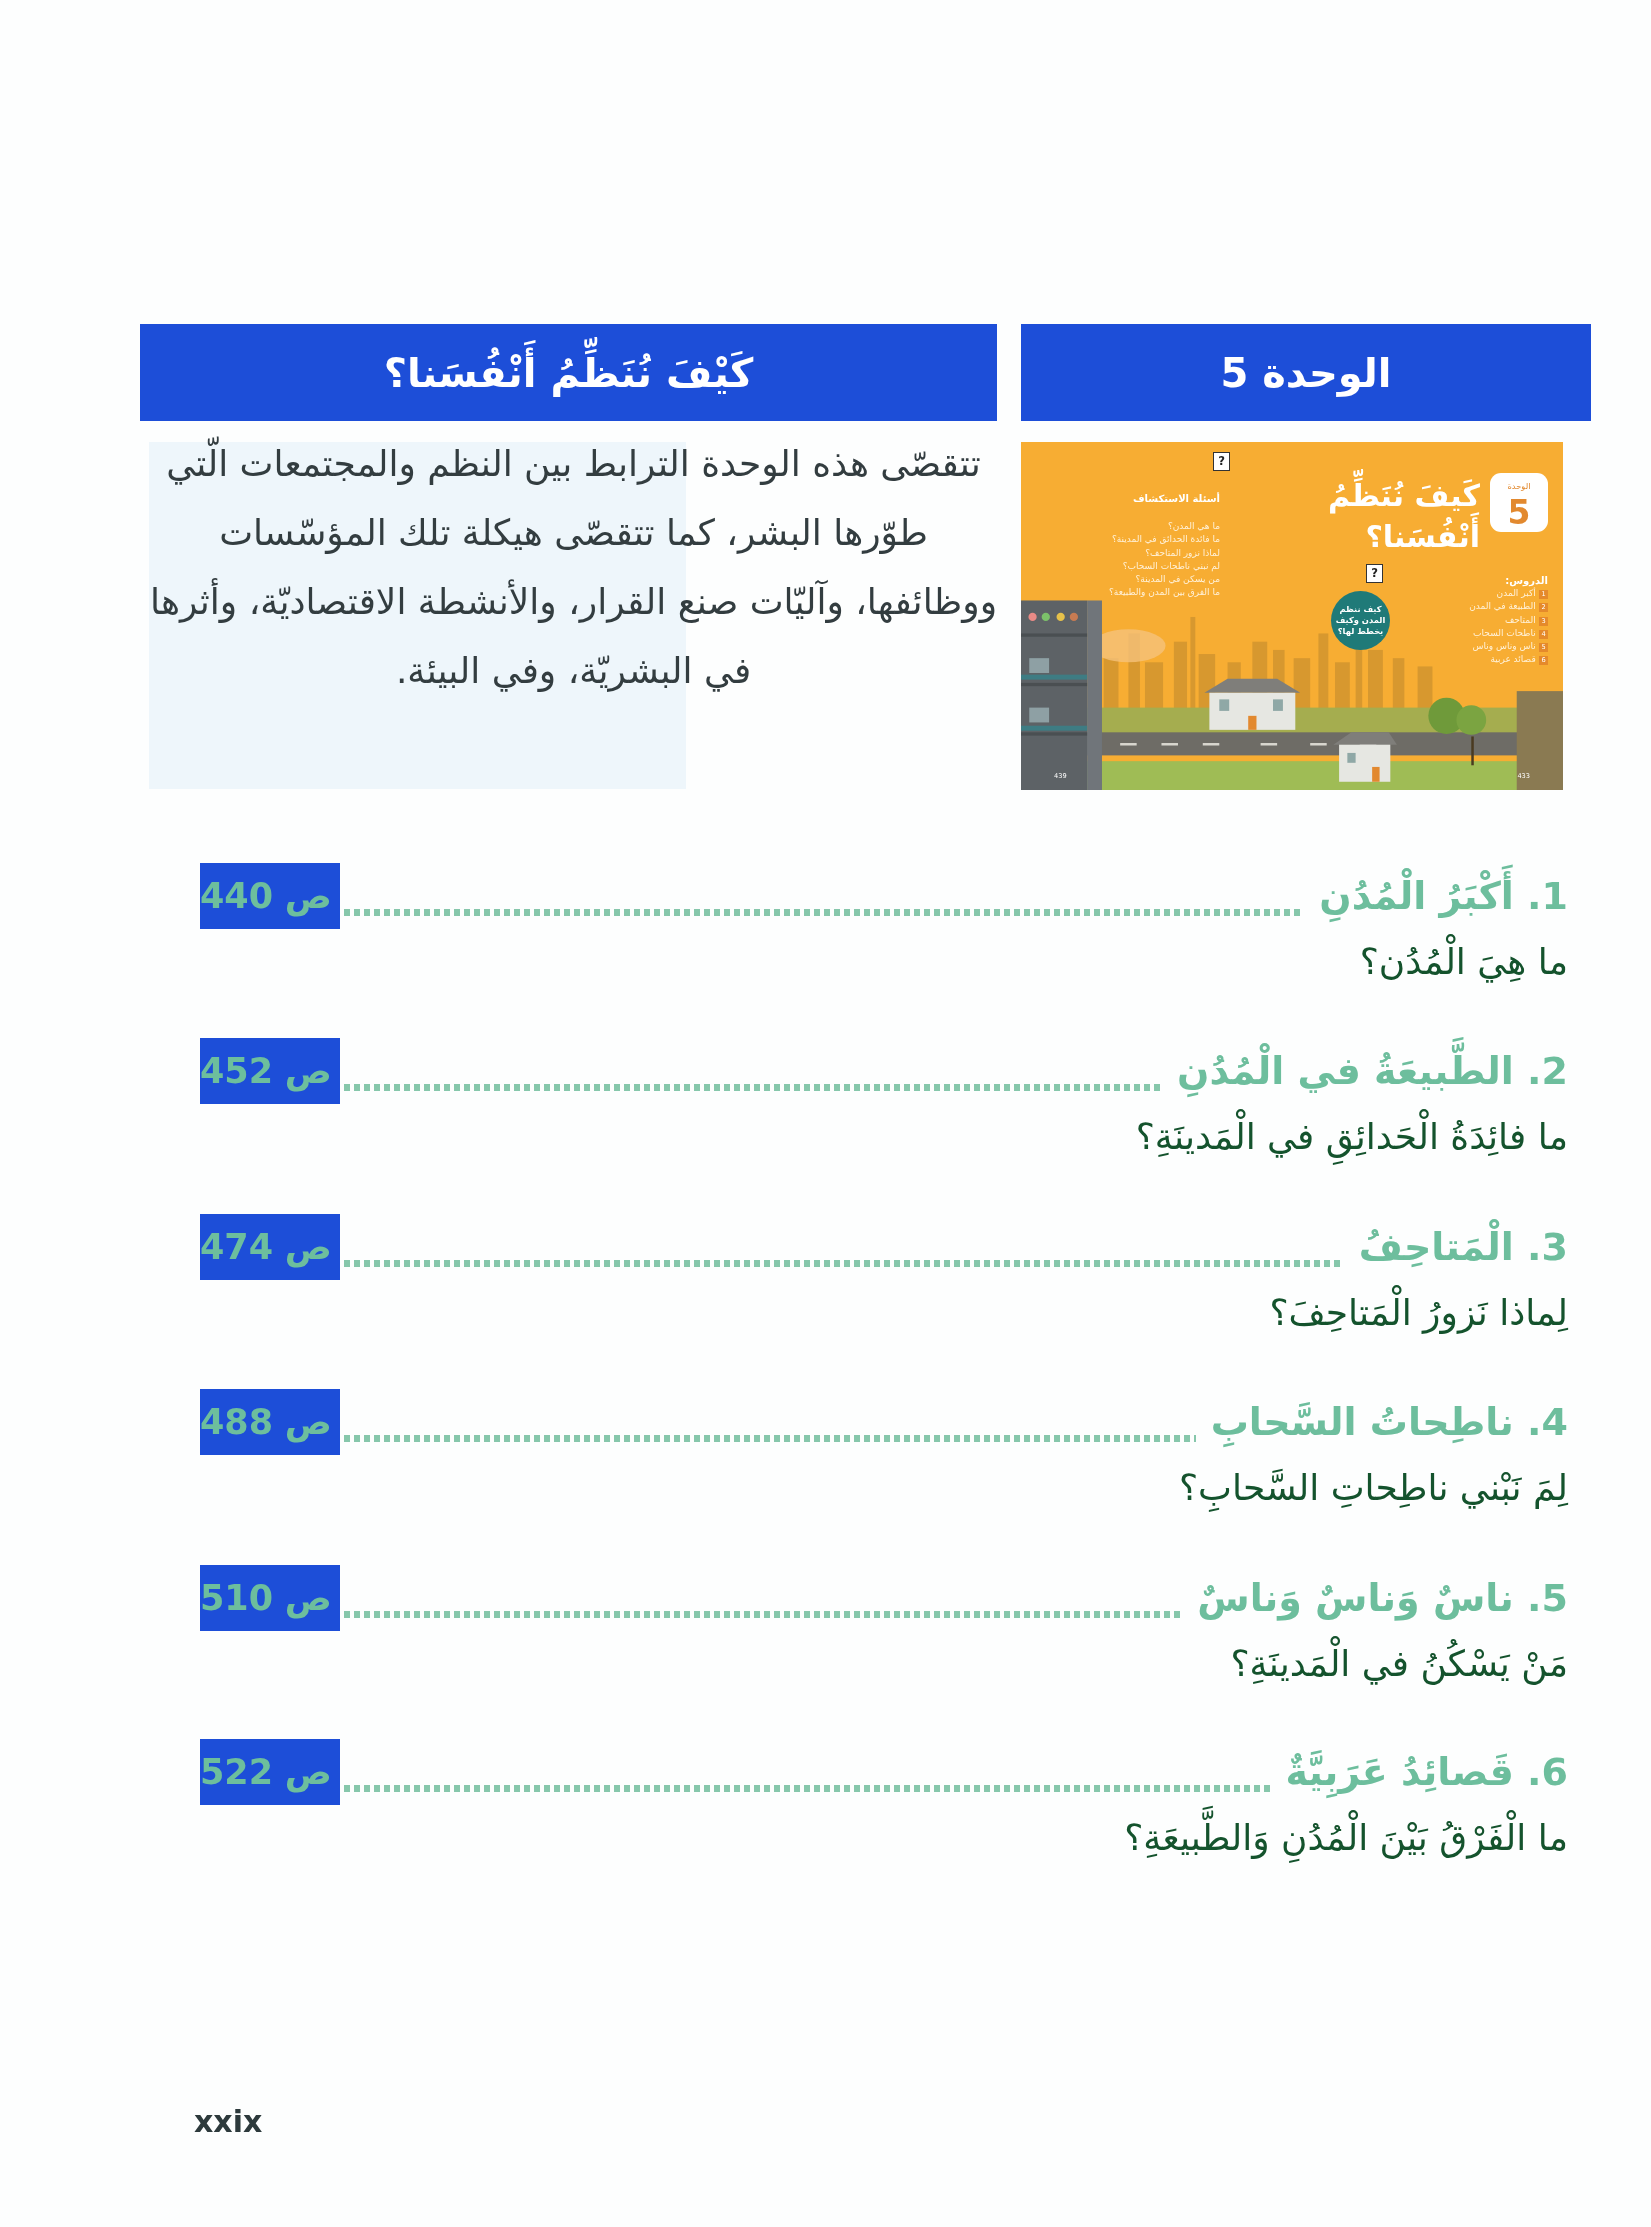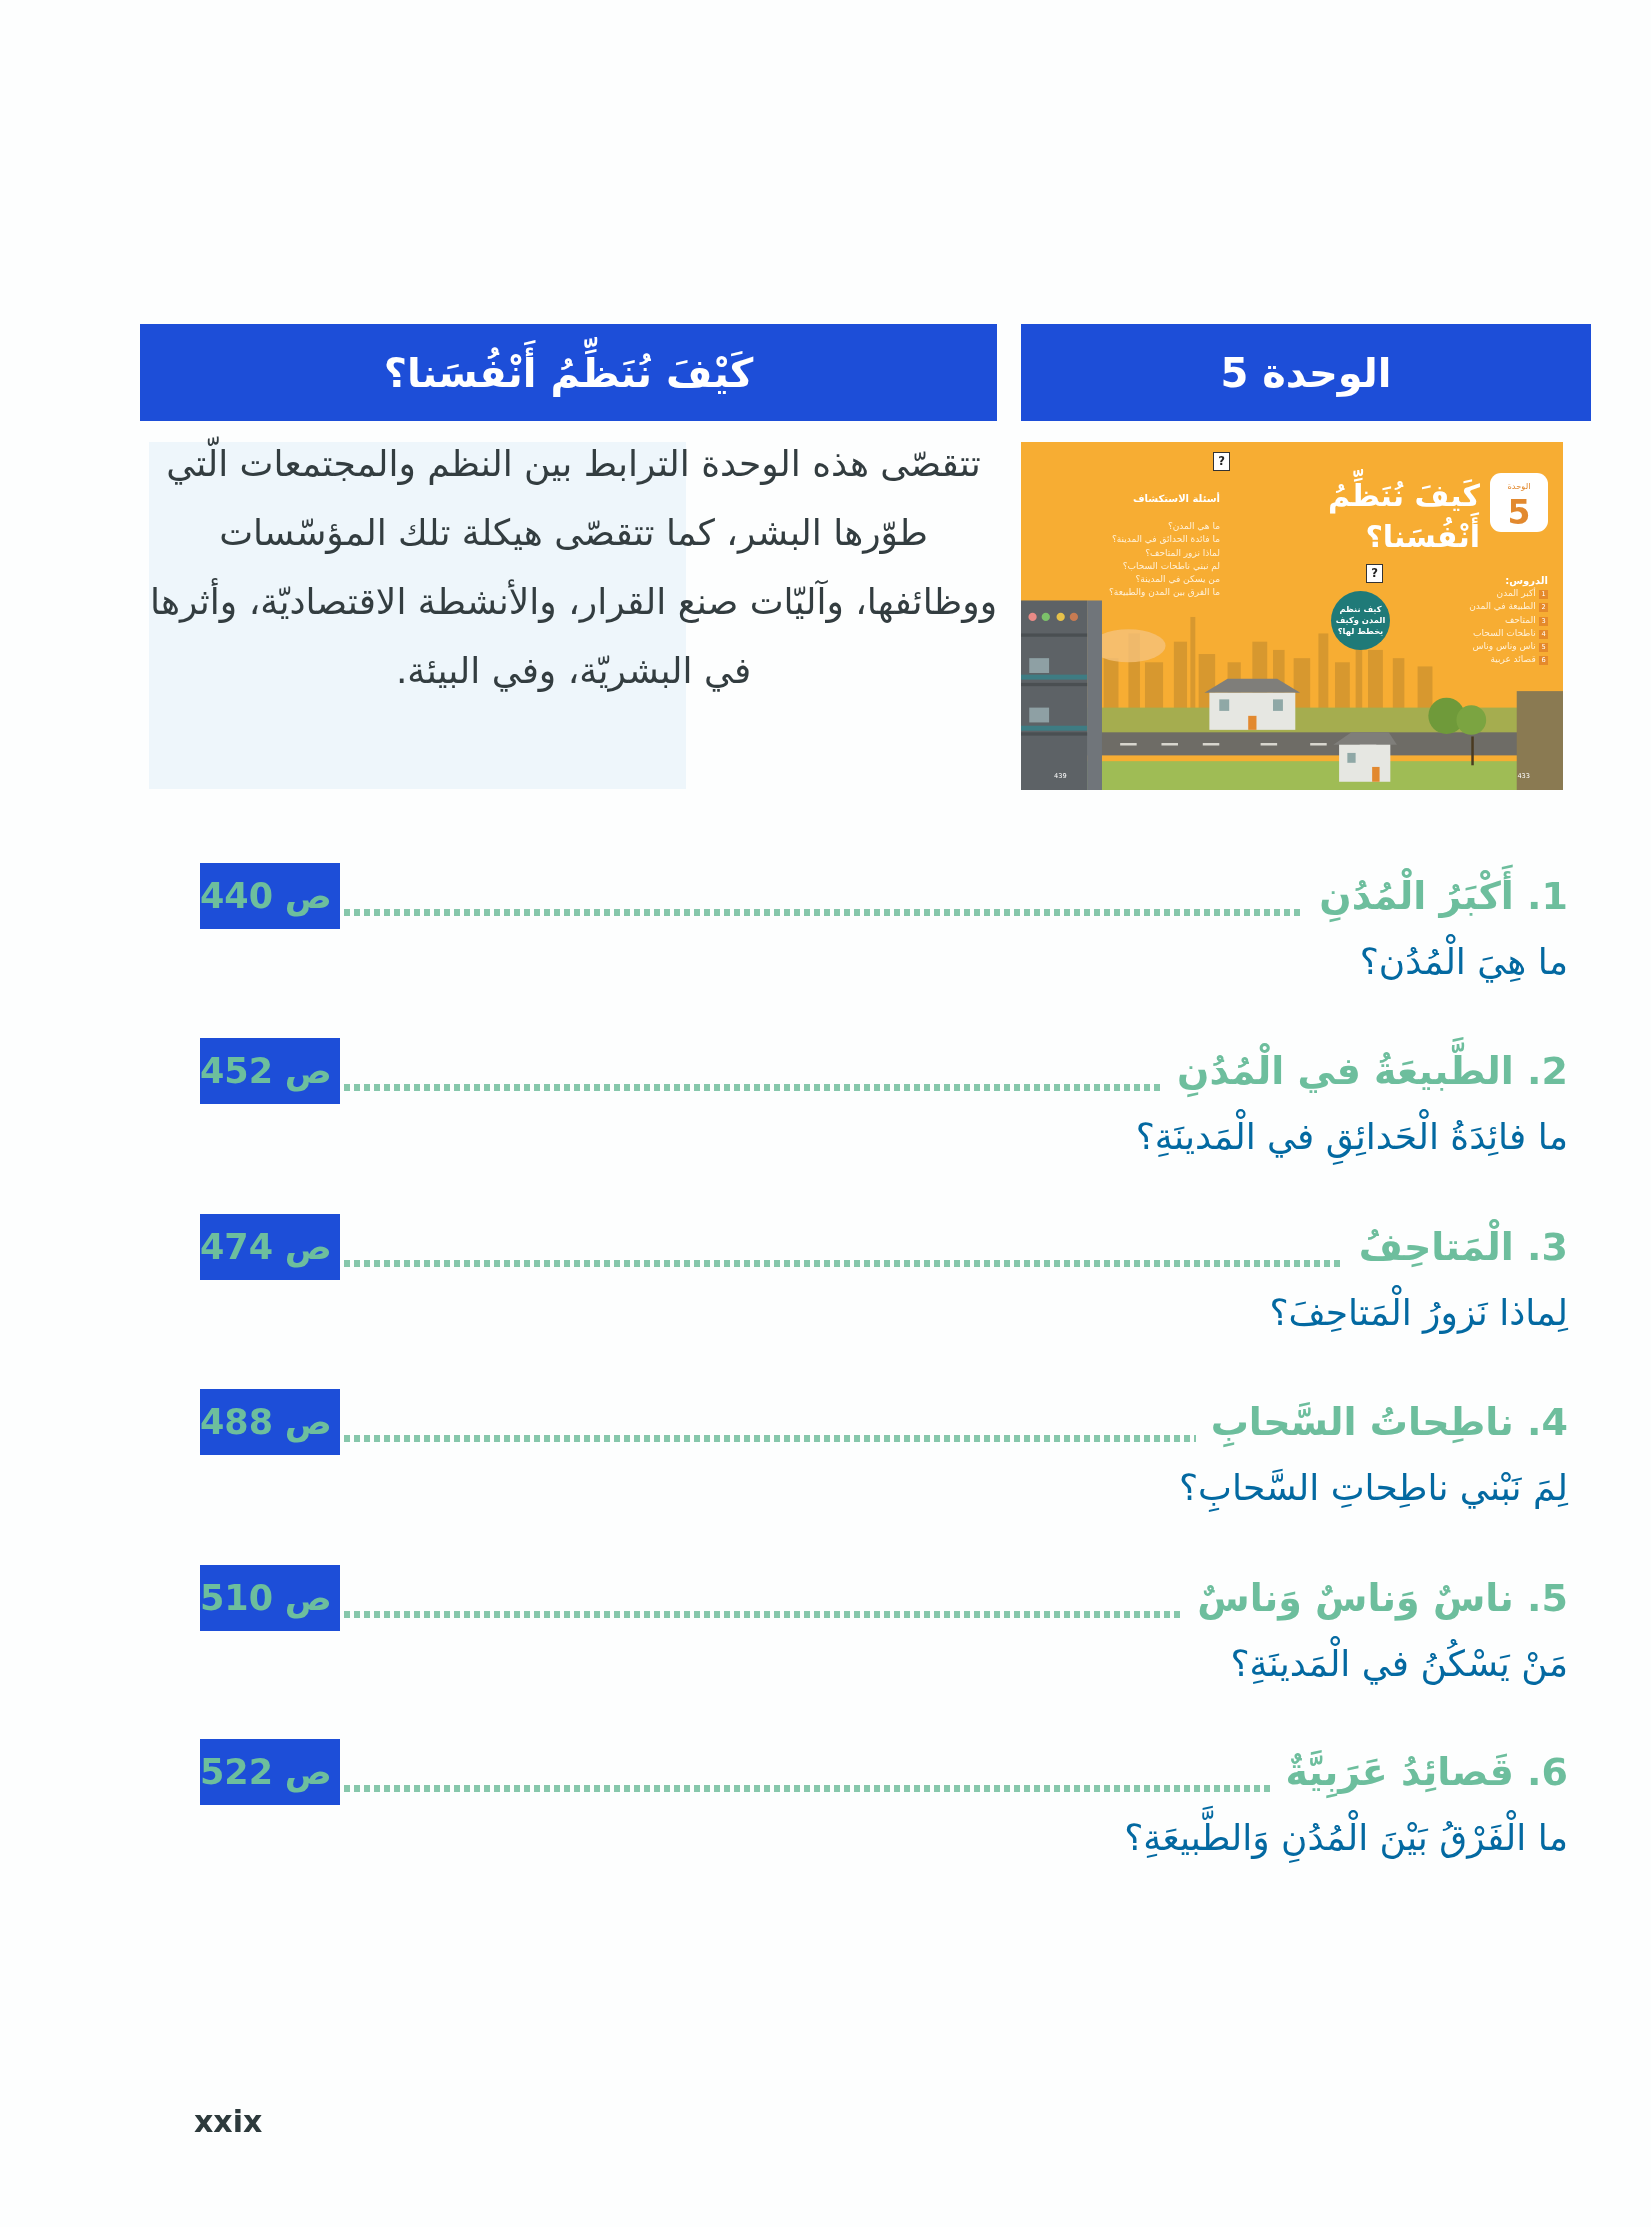--- a/index.html
+++ b/index.html
@@ -87,21 +87,21 @@
     background-size: 10px 7.4px; background-position: left center;
   }
   .lesson .page {
     position: absolute; left: 16px; top: 0; height: 66px; direction: ltr;
     font-size: 35px; font-weight: bold; color: #6dbe9d; white-space: nowrap;
     display: flex; align-items: center; background: #1d4ed8; padding-right: 8.3px; margin-left: 44px;
   }
   .lesson .page .pfx { margin-left: 11.6px; }
   .lesson .question {
     position: absolute; right: 0; top: 78px; direction: rtl; text-align: right;
-    font-size: 36px; color: #0369a1; white-space: nowrap;
+    font-size: 36px; color: #14532d; white-space: nowrap;
   }
 
   #page-number {
     position: absolute; left: 150px; top: 2104px; font-size: 30px; font-weight: bold;
     color: #2d3a3c; font-family: "DejaVu Sans", sans-serif; margin-left: 44px;
   }
 </style>
 </head>
 <body>
 

